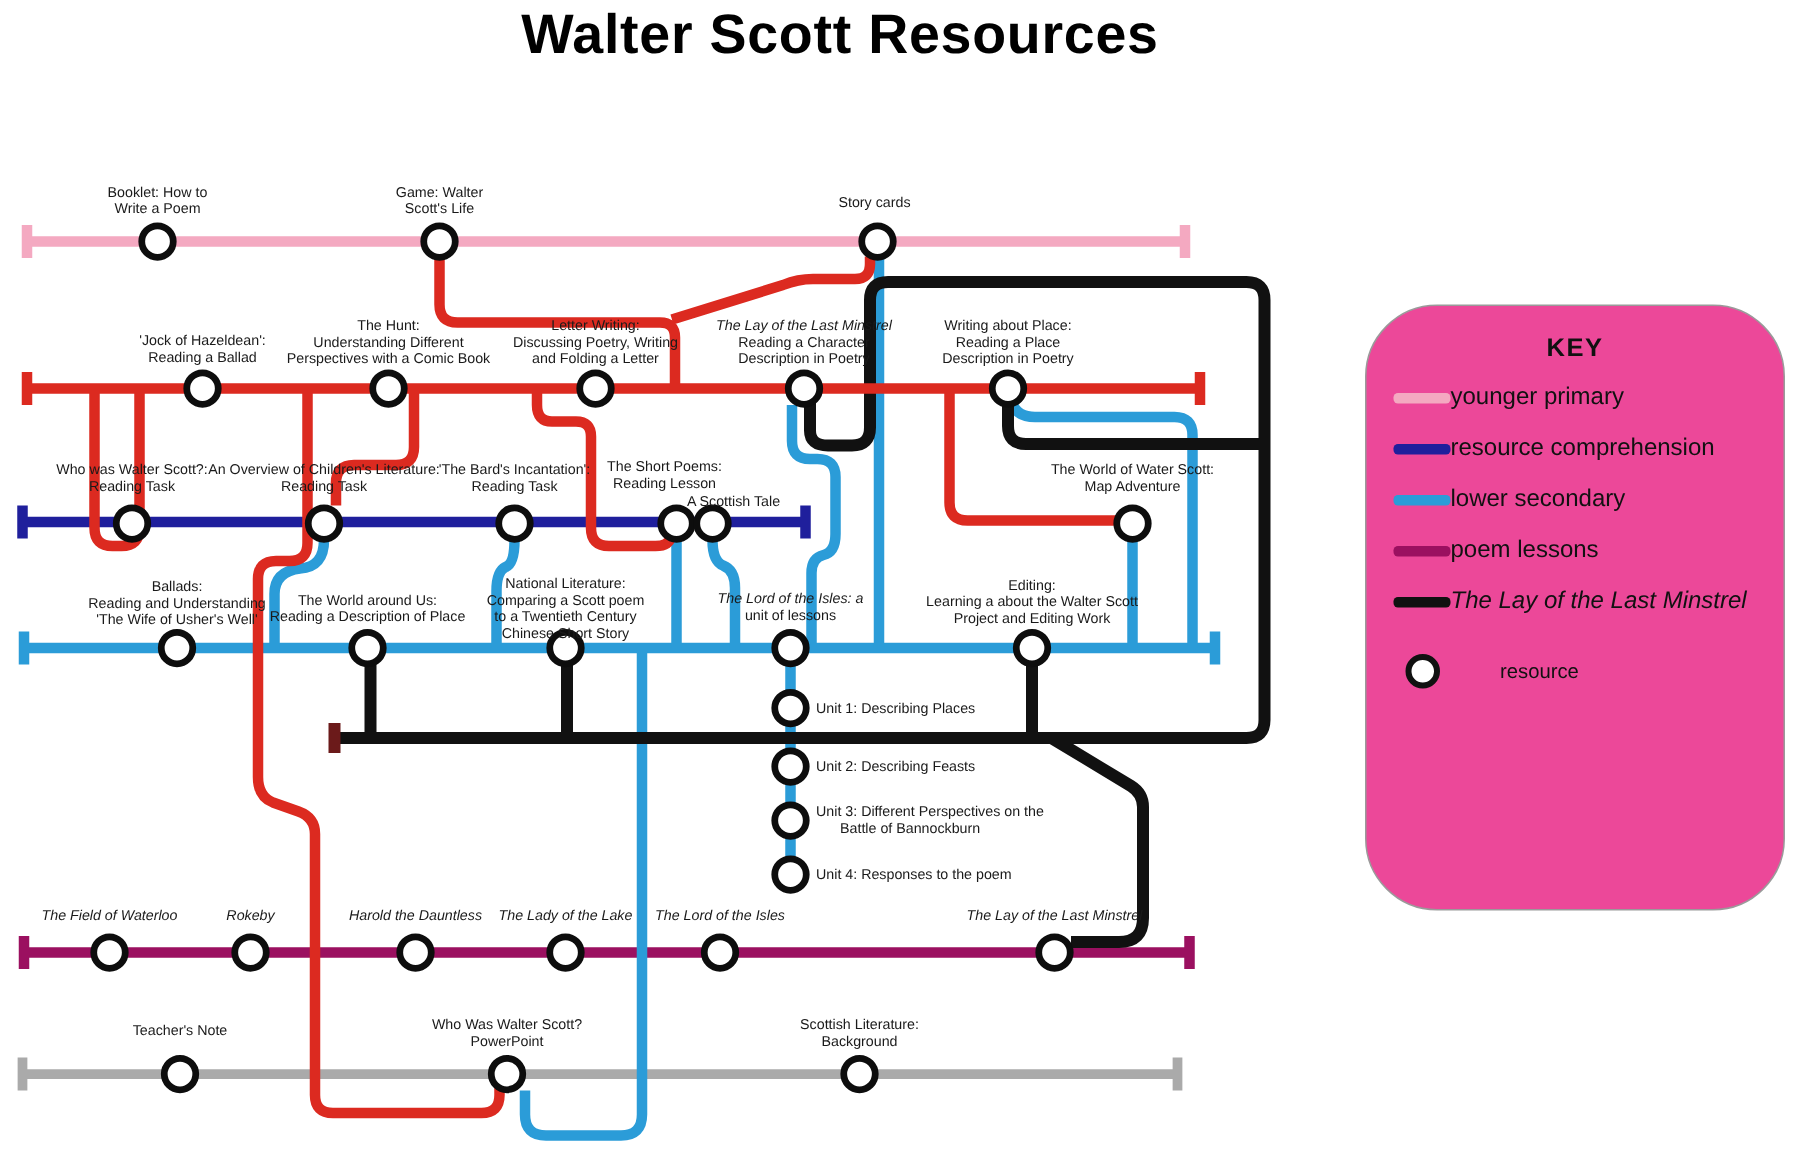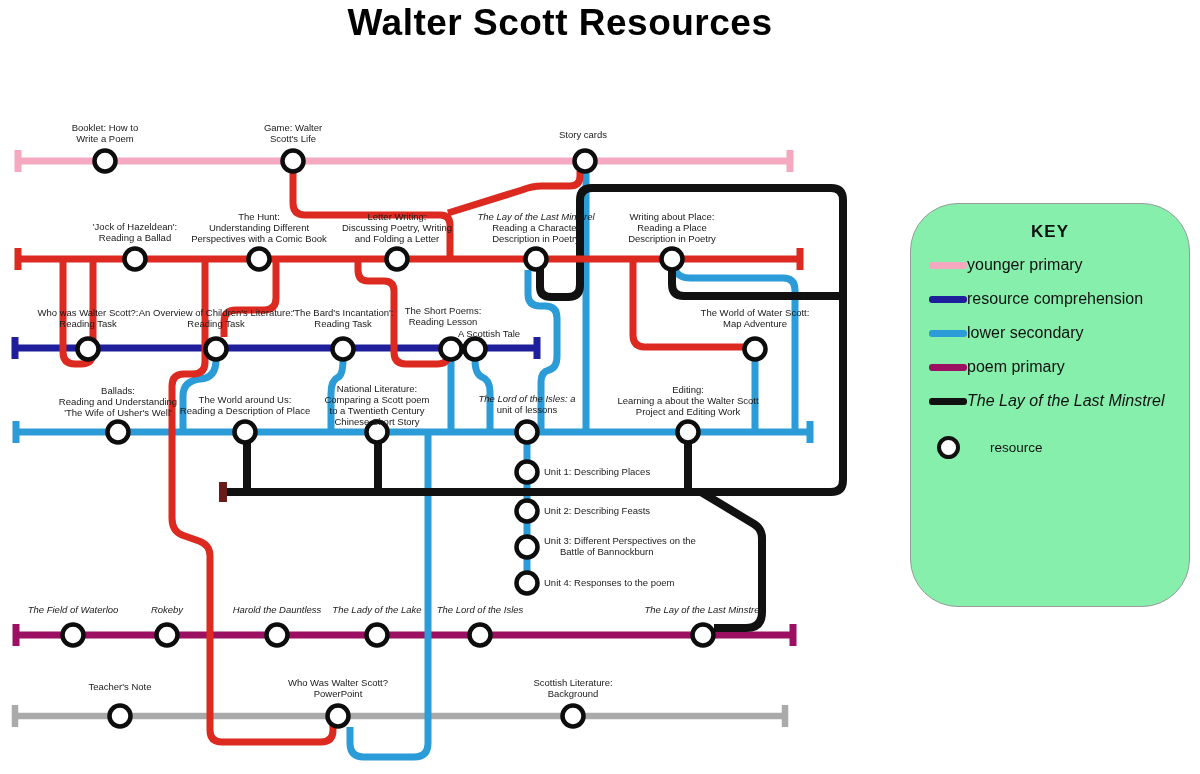--- a/index.html
+++ b/index.html
@@ -5,32 +5,32 @@
   html,body{margin:0;padding:0;background:#fff;}
   body{width:1200px;height:774px;position:relative;overflow:hidden;
        font-family:"Liberation Sans", sans-serif;}
   .page-title{position:absolute;top:2px;left:0;width:1120px;text-align:center;
        font-size:37px;font-weight:bold;color:#000000;letter-spacing:0.5px;}
   #map-svg{position:absolute;top:0;left:0;}
   #map-svg path{fill:none;stroke-linejoin:round;}
   #map-svg .station{fill:#ffffff;stroke:#0d0d0d;stroke-width:4.5px;}
   #map-svg .lbl{font-family:"Liberation Sans",sans-serif;font-size:9.5px;fill:#1a1a1a;}
   .key-box{position:absolute;left:910px;top:203px;width:280px;height:404px;
-       border:1.6px solid #9a9a9a;border-radius:48px;background:#86efac;box-sizing:border-box;
+       border:1.6px solid #9a9a9a;border-radius:48px;background:#ec4899;box-sizing:border-box;
        padding-top:18px;}
   .key-title{text-align:center;font-size:17px;font-weight:bold;letter-spacing:1px;color:#111;
        margin-bottom:14px;}
   .key-row{display:flex;align-items:center;margin:0 0 16px 18px;height:18px;}
   .swatch{display:inline-block;width:38px;height:7px;border-radius:3px;flex:0 0 38px;}
   .key-label{font-size:16px;color:#111;white-space:nowrap;}
   .key-label.it{font-style:italic;}
   .key-resource-row{display:flex;align-items:center;margin:26px 0 0 18px;}
   .resource-circle{display:inline-block;width:15px;height:15px;border:4px solid #111;
        border-radius:50%;background:#fff;margin-left:8px;flex:0 0 15px;}
-  .resource-label{margin-left:30px;font-size:13.5px;color:#111;}
+  .resource-label{margin-left:40px;font-size:13.5px;color:#111;}
 </style>
 </head>
 <body>
 
 <div class="page-title">Walter Scott Resources</div>
 
 <svg id="map-svg" width="1200" height="774" viewBox="0 0 1200 774">
 
   <path stroke-width="7" d="M18 150 V172 M18 161 H790 M790 150 V172" stroke="#F4A9C1"></path>
 
@@ -145,21 +145,21 @@
       <div class="key-row">
         <span class="swatch" style="background: rgb(31, 31, 156);"></span>
         <span class="key-label">resource comprehension</span>
       </div>
       <div class="key-row">
         <span class="swatch" style="background: rgb(43, 156, 216);"></span>
         <span class="key-label">lower secondary</span>
       </div>
       <div class="key-row">
         <span class="swatch" style="background: rgb(155, 16, 96);"></span>
-        <span class="key-label">poem primary</span>
+        <span class="key-label">poem lessons</span>
       </div>
       <div class="key-row">
         <span class="swatch" style="background: rgb(17, 17, 17);"></span>
         <span class="key-label it">The Lay of the Last Minstrel</span>
       </div>
     </div>
   <div class="key-resource-row">
     <span class="resource-circle"></span>
     <span class="resource-label">resource</span>
   </div>

